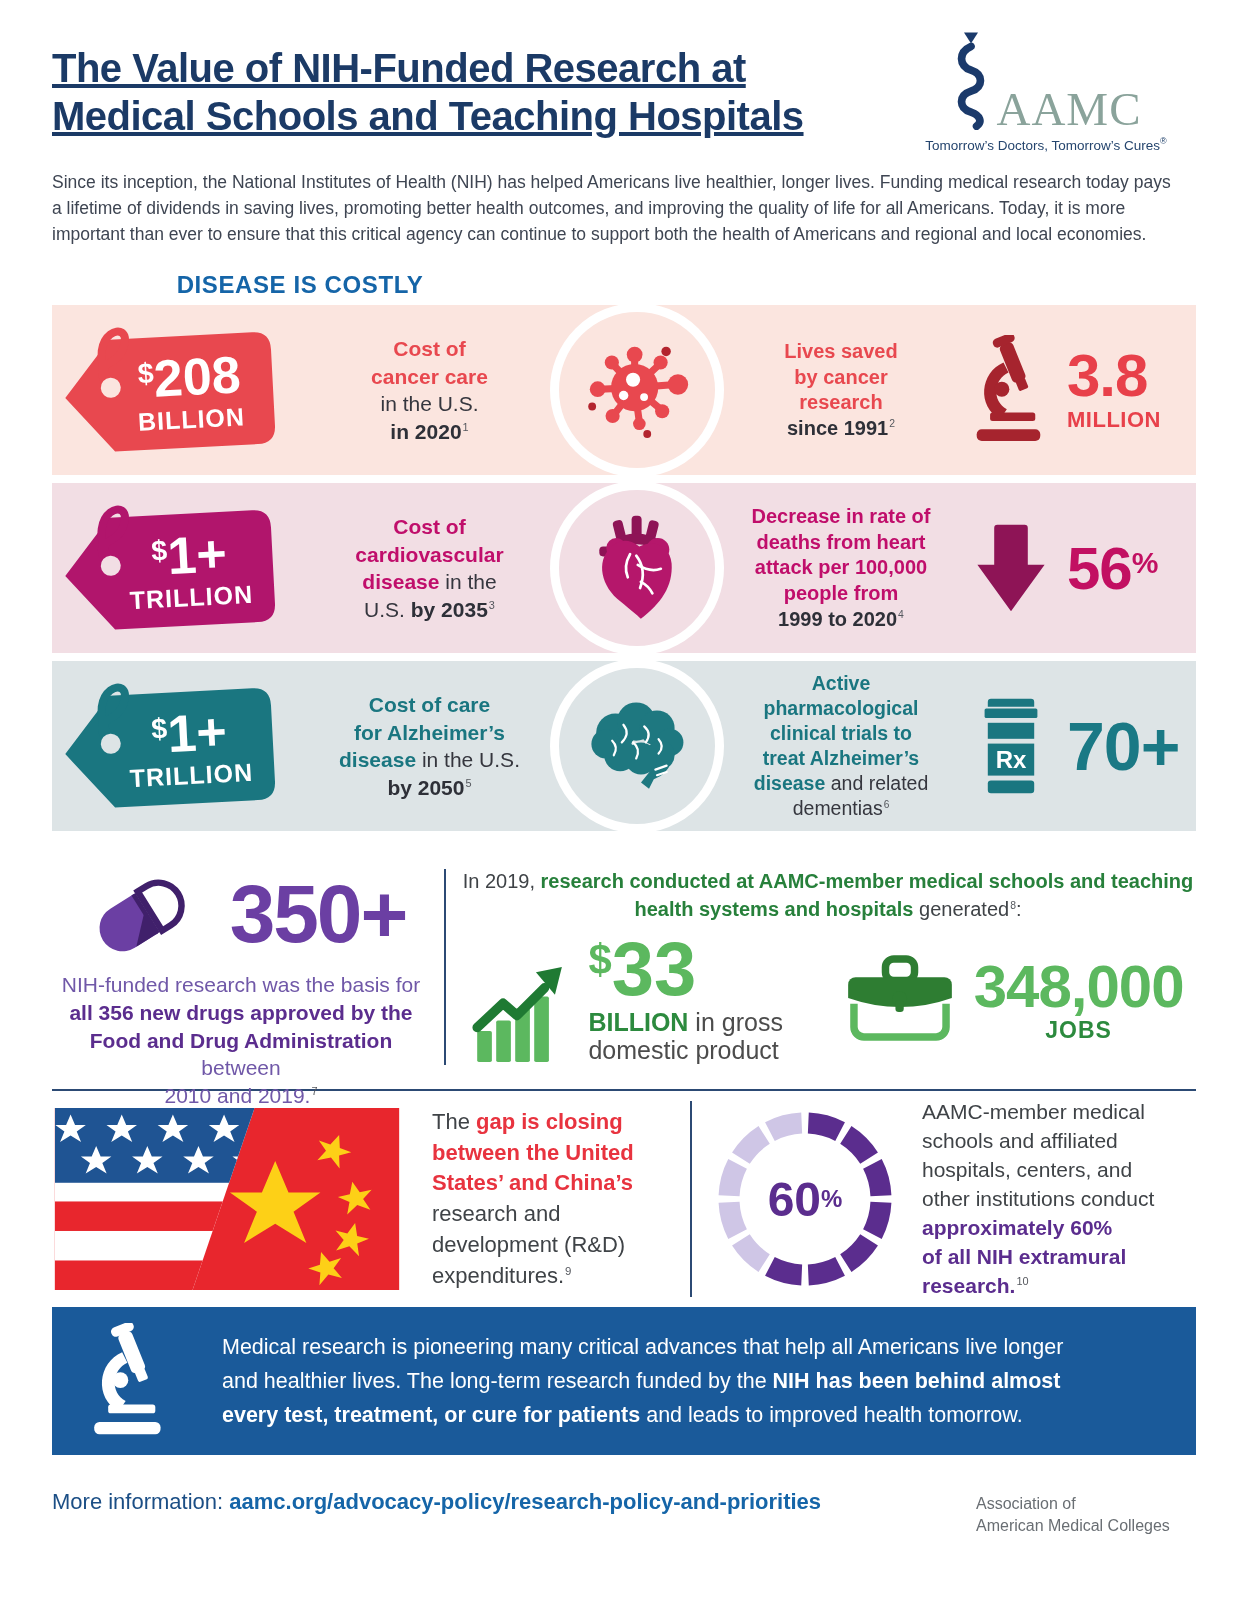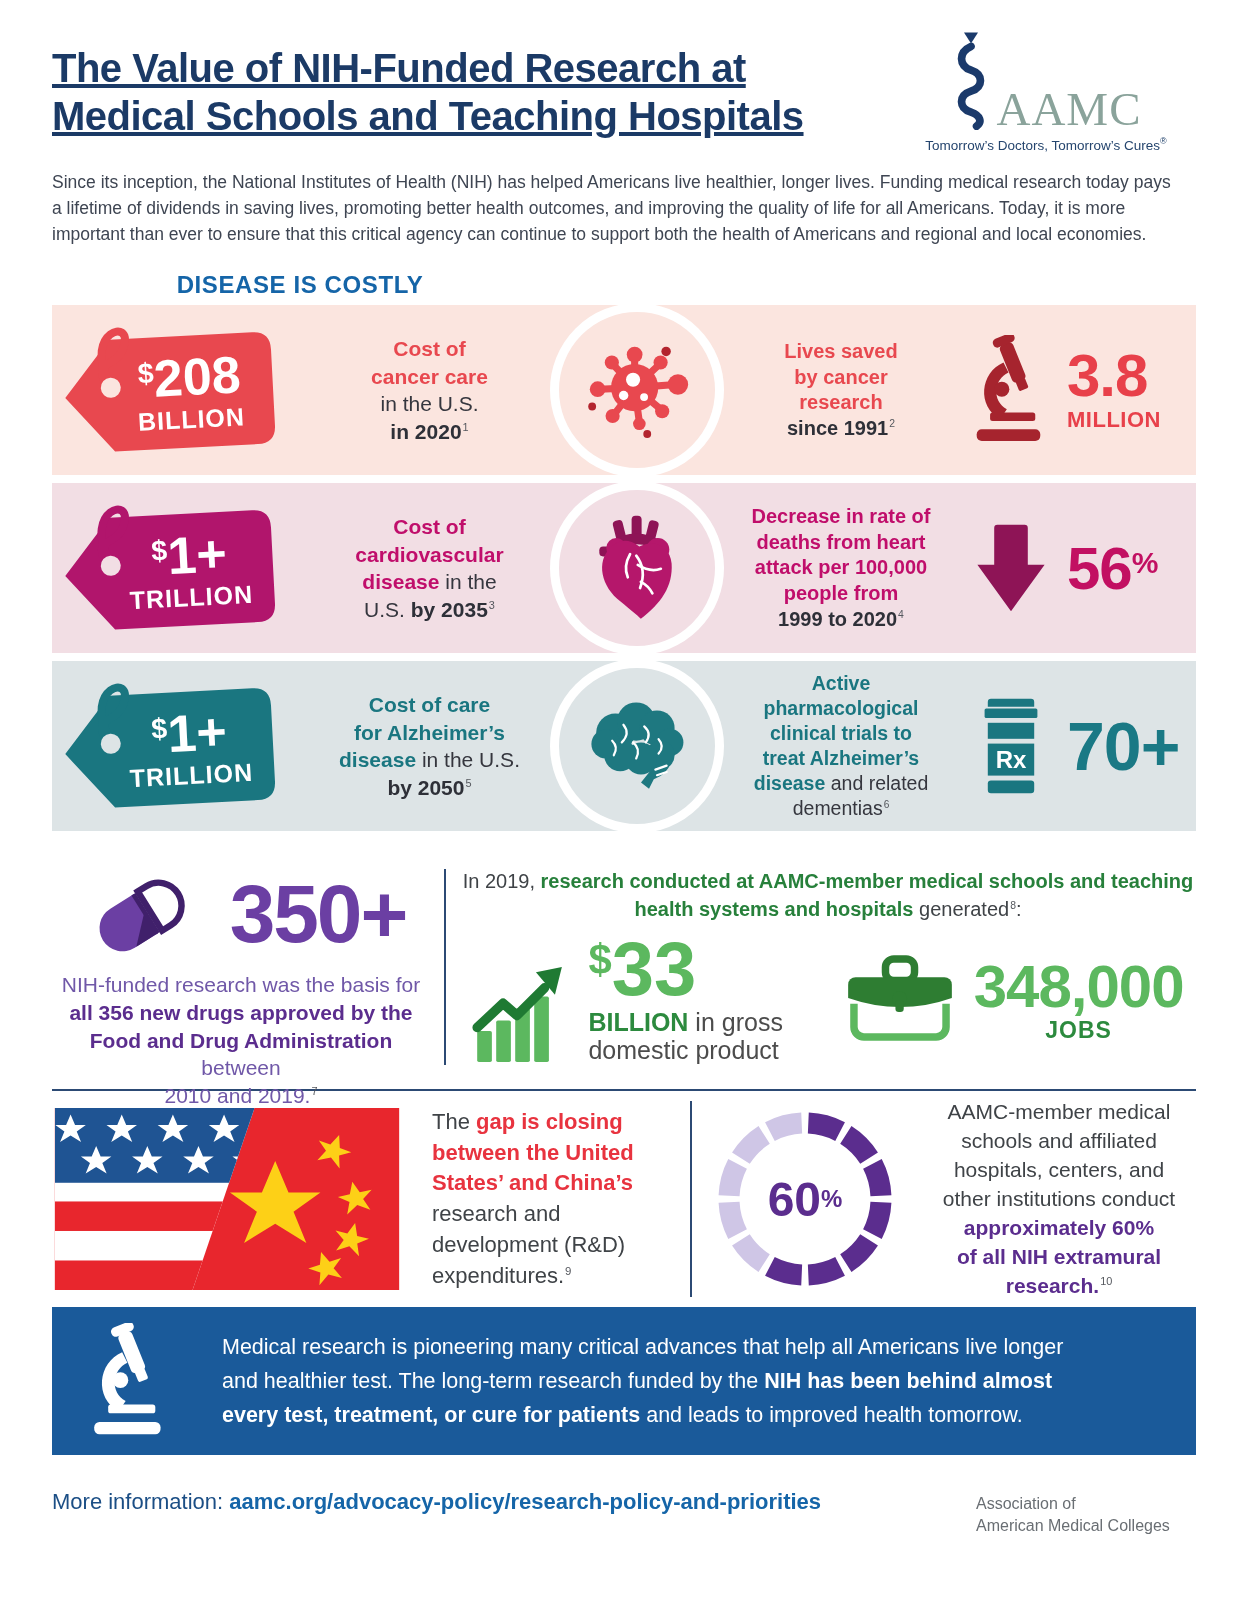--- a/index.html
+++ b/index.html
@@ -84,21 +84,21 @@
 
   
   .gap-share{display:flex;align-items:center;margin:0 52px;height:216px;}
   .flag-box{flex:none;width:350px;height:182px;}
   .gap-text{width:248px;flex:none;margin-left:30px;font-size:22px;line-height:1.4;color:#3f4347;}
   .gap-text b{color:#e8333f;}
   .vline2{width:2px;background:#2c4a74;height:196px;flex:none;margin:0 24px 0 10px;align-self:center;}
   .donut-wrap{position:relative;width:178px;height:178px;flex:none;}
   .donut-label{position:absolute;inset:0;display:flex;align-items:center;justify-content:center;
                font-size:48px;font-weight:700;color:#5b2d8e;}
-  .share-text{flex:1;margin-left:28px;font-size:21px;line-height:1.38;color:#3f4347;text-align:center;}
+  .share-text{flex:1;margin-left:28px;font-size:21px;line-height:1.38;color:#3f4347;}
   .share-text b{color:#5b2d8e;}
 
   
   .banner{margin:0 52px;height:148px;background:#1a5a9a;display:flex;align-items:center;padding:0 30px;box-sizing:border-box;}
   .banner-text{margin-left:44px;color:#fff;font-size:21.5px;line-height:1.6;}
   .banner-text b{font-weight:700;}
 
   
   .footer{display:flex;justify-content:space-between;margin:24px 52px 0 52px;}
   .footer-date{font-size:20px;font-weight:700;color:#1b4e85;letter-spacing:0.3px;}
@@ -493,21 +493,21 @@
 research.</b><sup class="sup">10</sup></div>
   </div>
 
   <div class="banner">
     <span>
       <svg width="96" height="116" style="color:#ffffff">
           <use href="#micro"></use>
         </svg>
     </span>
     <div class="banner-text preline"><span>Medical research is pioneering many critical advances that help all Americans live longer
-and healthier test. The long-term research funded by the </span><b>NIH has been behind almost
+and healthier lives. The long-term research funded by the </span><b>NIH has been behind almost
 every test, treatment, or cure for patients</b><span> and leads to improved health tomorrow.</span></div>
   </div>
 
   <div class="footer">
     <div>
       <div class="footer-info"><span>More information: </span><span class="footer-link">aamc.org/advocacy-policy/research-policy-and-priorities</span></div>
     </div>
     <div class="footer-org preline">Association of
 American Medical Colleges</div>
   </div>

